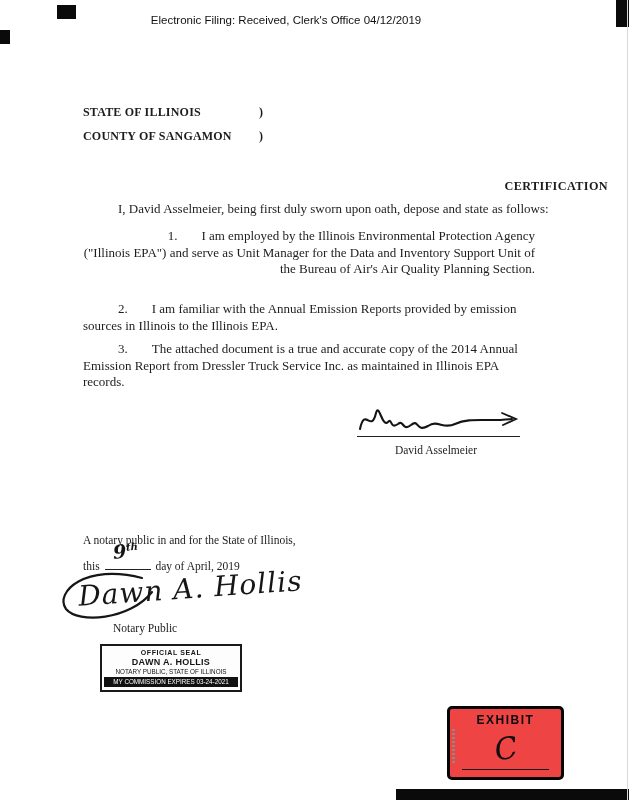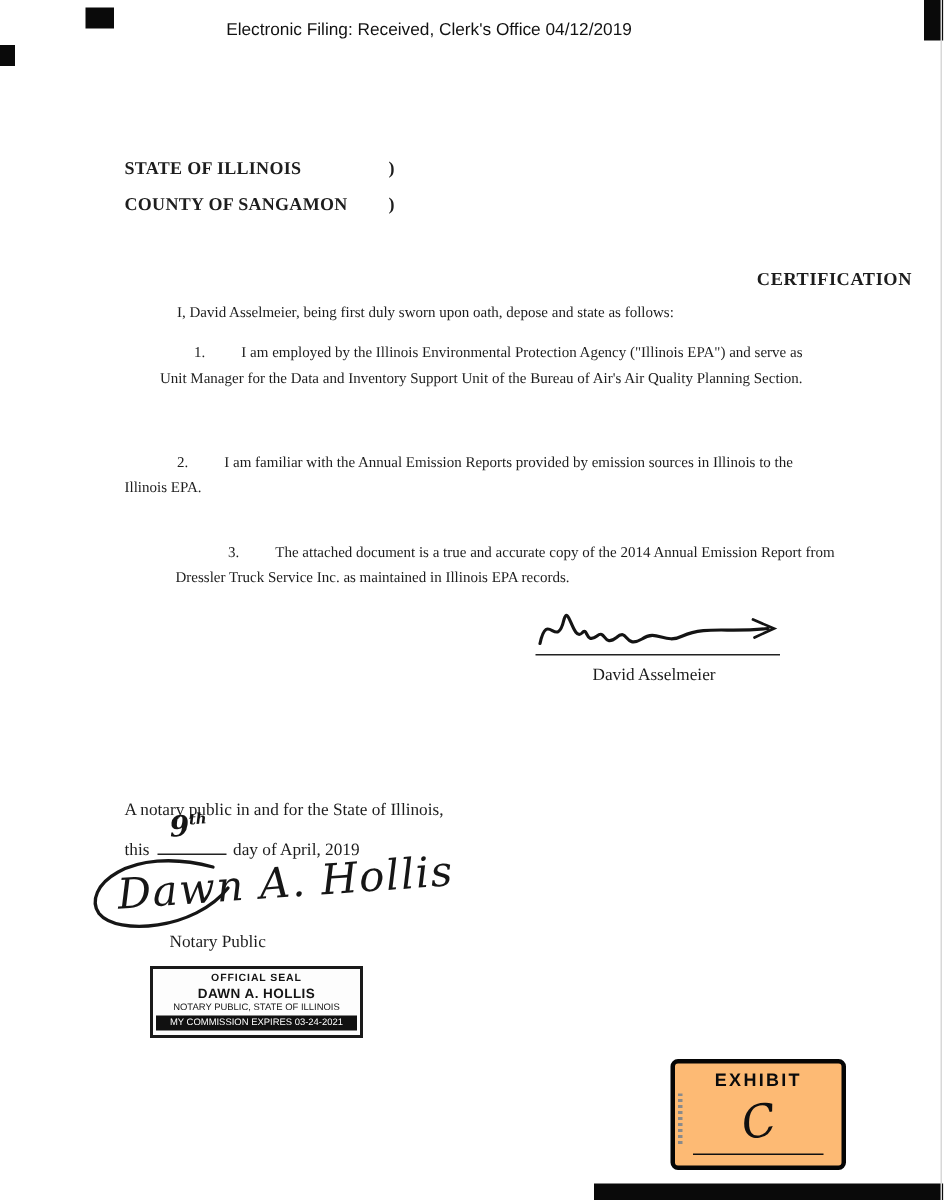--- a/index.html
+++ b/index.html
@@ -22,25 +22,25 @@
   .caption-line { position:absolute; left:83px; font-size:12px; font-weight:700; letter-spacing:0.2px;margin-top:12px; }
   .cap-state  { top:93px; }
   .cap-county { top:117px; }
   .caption-line .cap-label { display:inline-block; width:176px; }
 
   .cert-title {
     position:absolute; top:179px; left:0; width:608px; text-align:right;
     font-size:12.2px; font-weight:700; letter-spacing:0.4px;
   }
 
-  .body-par { position:absolute; left:83px; width:452px; font-size:10px; line-height:16.5px; text-indent:35px; }
+  .body-par { position:absolute; left:83px; width:452px; font-size:13px; line-height:16.5px; text-indent:35px; }
   .par-intro { top:201px; white-space:nowrap; width:auto; }
   .par-1 { top:228px;text-align:right; }
   .par-2 { top:301px; }
-  .par-3 { top:361px;margin-left:34px; }
+  .par-3 { top:341px; }
   .num-gap { display:inline-block; width:24px; }
 
   .sig-scribble { position:absolute; left:352px; top:399px; }
   .sig-line { position:absolute; left:357px; top:421px; width:163px; height:15px; border-bottom:1.6px solid #222; }
   .sig-name { position:absolute; left:352px; top:444px; width:168px; text-align:center; font-size:11.5px; }
 
   .sworn-line  { position:absolute; left:83px; top:510px; font-size:11.8px; font-weight:600; letter-spacing:0.2px; }
   .notary-line { position:absolute; left:83px; top:534px; font-size:11.5px; }
   .date-line   { position:absolute; left:83px; top:557px; font-size:11.5px; }
   .date-blank  { display:inline-block; width:46px; height:12px; border-bottom:1.2px solid #222; position:relative; vertical-align:baseline; margin:0 2px; }
@@ -64,21 +64,21 @@
     background:#fdfdfd; text-align:center; padding:3px 2px 3px 2px;
     font-family:"Liberation Sans", sans-serif; color:#141414;
   }
   .seal-l1 { font-size:7px;  font-weight:700; letter-spacing:0.6px; }
   .seal-l2 { font-size:9px;  font-weight:700; letter-spacing:0.3px; margin-top:1px; }
   .seal-l3 { font-size:6.3px; margin-top:1px; }
   .seal-l4 { font-size:6.3px; margin-top:1.5px; background:#111; color:#fff; padding:1.5px 0; }
 
   .exhibit {
     position:absolute; left:447px; top:706px; width:111px; height:68px;
-    border:3.5px solid #050505; border-radius:5px; background:#fdba74;
+    border:3.5px solid #050505; border-radius:5px; background:#ef4444;
   }
   .exhibit-label {
     margin-top:4px; text-align:center; font-family:"Liberation Sans", sans-serif;
     font-weight:700; font-size:12px; letter-spacing:1.5px; color:#0b0b0b;
   }
   .exhibit-side {
     position:absolute; left:2px; top:20px; width:3px; height:34px;
     background:repeating-linear-gradient(to bottom, #8a8a8a 0 2px, transparent 2px 4px);
   }
   .exhibit-hand {

